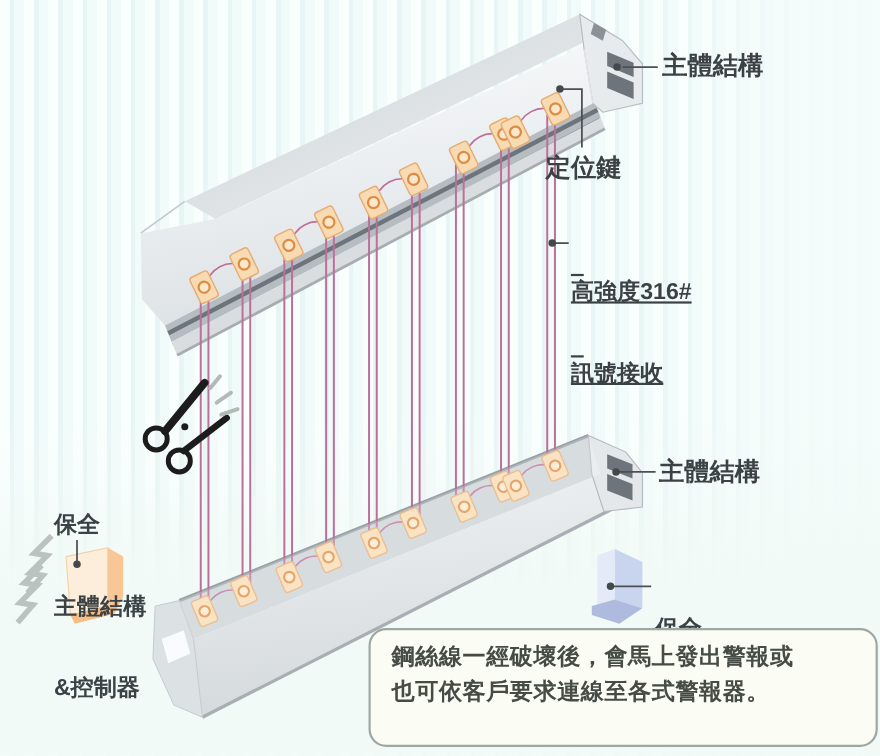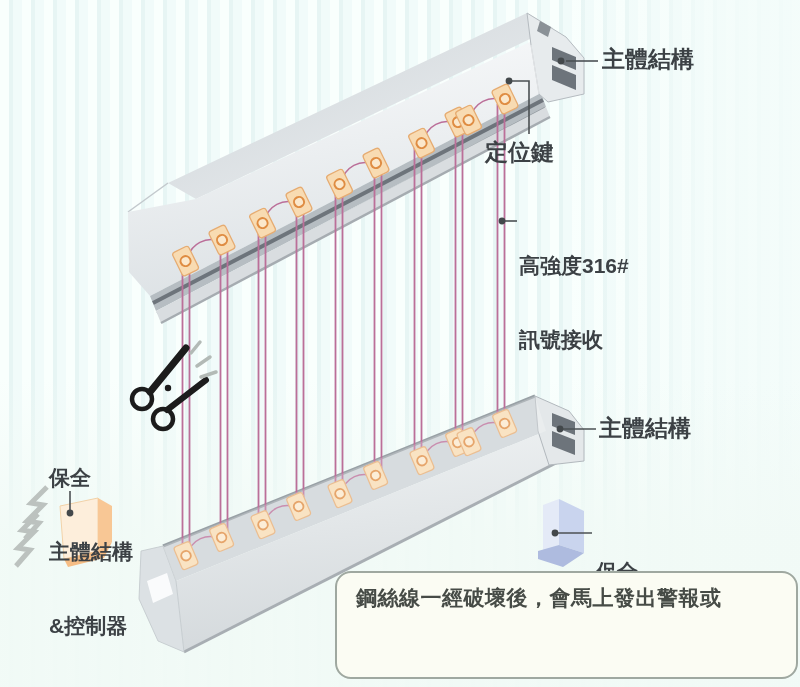--- a/index.html
+++ b/index.html
@@ -181,37 +181,38 @@
     <circle class="leader-dot" cx="560" cy="429" r="3.4"></circle>
     <line class="leader" x1="70" y1="491" x2="70" y2="511"></line>
     <circle class="leader-dot" cx="70" cy="513" r="3.4"></circle>
     <line class="leader" x1="557" y1="533" x2="592" y2="533"></line>
     <circle class="leader-dot" cx="555" cy="533" r="3.4"></circle>
   </g>
 </svg>
 
 <div class="lbl lbl-lg" style="left:602px;top:46px;">主體結構</div>
 
-<div class="lbl lbl-lg" style="left:485px;top:139px;">定位鍵</div>
-
-<div class="lbl lbl-md" style="left:519px;top:204px;">
+<div class="lbl lbl-lg" style="left:496px;top:139px;">定位鍵</div>
+
+<div class="lbl lbl-md" style="left:519px;top:204px;text-decoration:underline;">
   <div>高強度316#</div>
   <div>訊號接收</div>
 </div>
 
 <div class="lbl lbl-lg" style="left:599px;top:415px;">主體結構</div>
 
 <div class="lbl lbl-md" style="left:49px;top:416px;">
   <div>保全</div>
   <div>主體結構</div>
   <div>&amp;控制器</div>
 </div>
 
 <div class="lbl lbl-md" style="left:596px;top:510px;">
   <div>保全</div>
   <div>訊號發送器</div>
 </div>
 
 <div class="note">
   <div>鋼絲線一經破壞後，會馬上發出警報或</div>
+  <div>也可依客戶要求連線至各式警報器。</div>
 </div>
 
 </div>
 
 </body></html>

